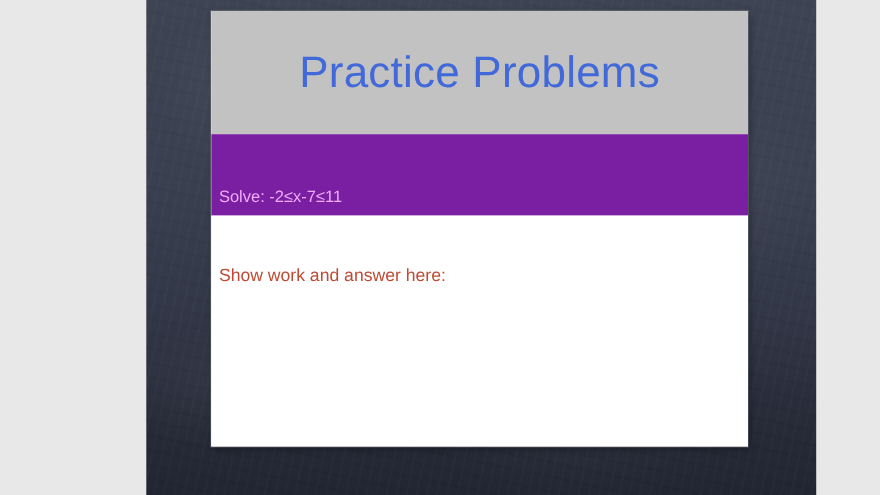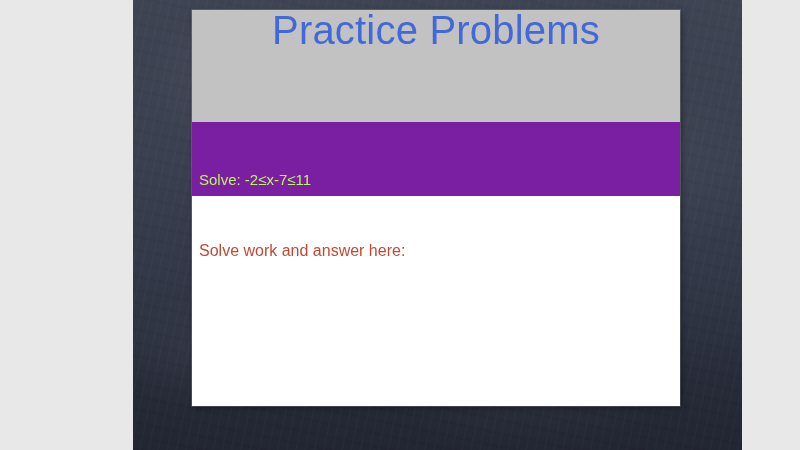--- a/index.html
+++ b/index.html
@@ -61,20 +61,21 @@
   }
 
   .title-band {
     position: absolute;
     left: 0;
     top: 0;
     width: 100%;
     height: 112px;
     background: #c2c2c2;
     display: flex;
+    align-items: center;
     justify-content: center;
   }
   .title-text {
     color: #4169d9;
     font-size: 40px;
     font-weight: 400;
     letter-spacing: .2px;
     line-height: 1;
     white-space: nowrap;
   }
@@ -83,21 +84,21 @@
     position: absolute;
     left: 0;
     top: 112px;
     width: 100%;
     height: 74px;
     background: #7a1fa2;
     display: flex;
     align-items: flex-end;
   }
   .problem-text {
-    color: #bef264;
+    color: #f0abfc;
     font-size: 15px;
     font-weight: 400;
     padding: 0 0 8px 7px;
     line-height: 1.1;
     white-space: nowrap;
   }
 
   .work-area {
     position: absolute;
     left: 0;
@@ -156,20 +157,20 @@
 
       <div class="title-band">
         <div class="title-text">Practice Problems</div>
       </div>
 
       <div class="problem-band">
         <div class="problem-text">Solve: -2≤x-7≤11</div>
       </div>
 
       <div class="work-area">
-        <div class="work-prompt">Solve work and answer here:</div>
+        <div class="work-prompt">Show work and answer here:</div>
       </div>
 
     </div>
 
   </div>
 
 </div>
 
 </body></html>

